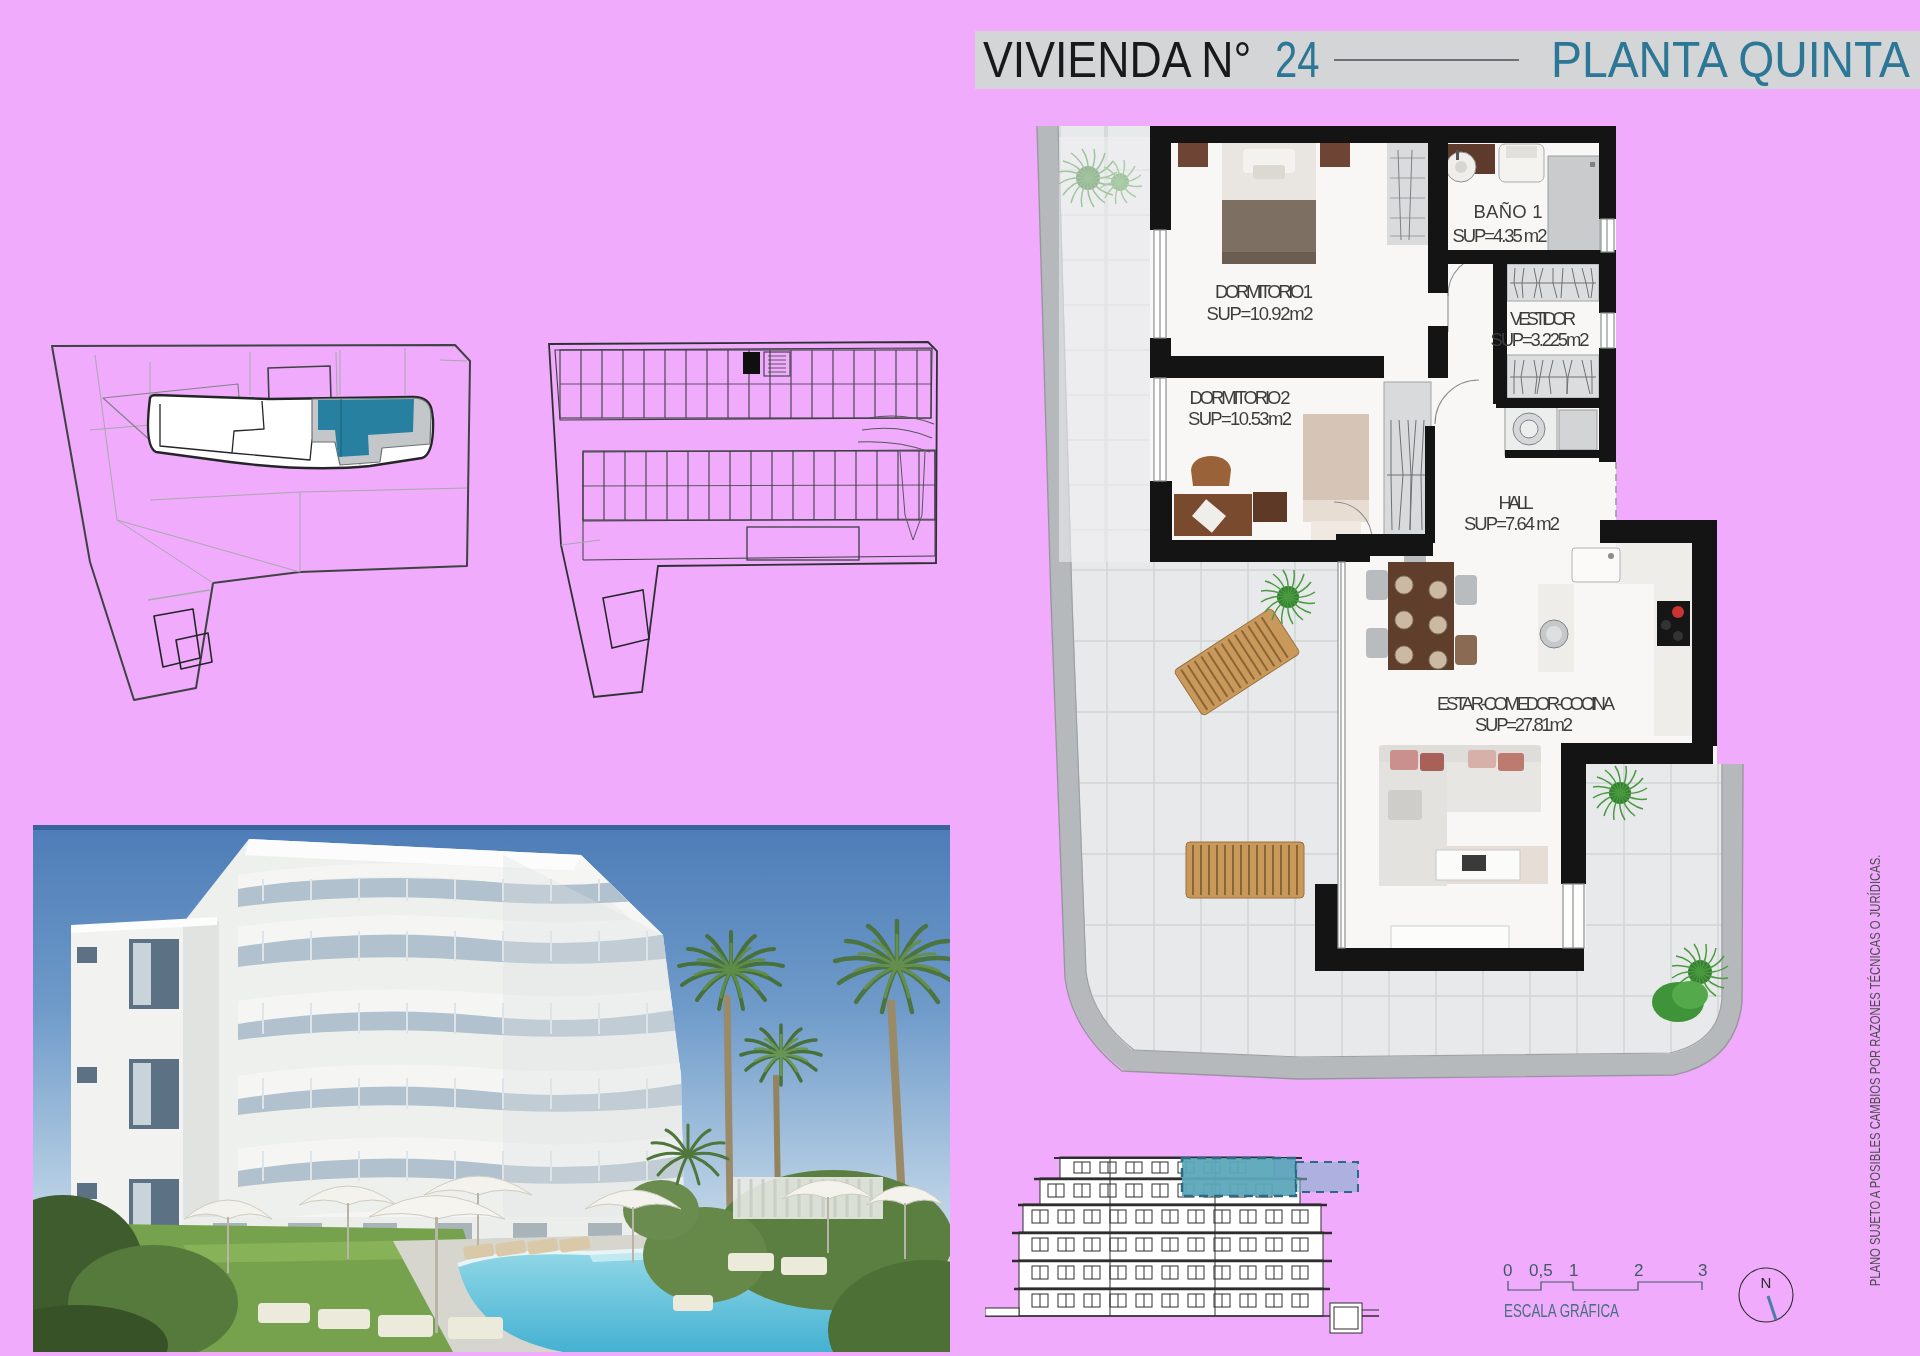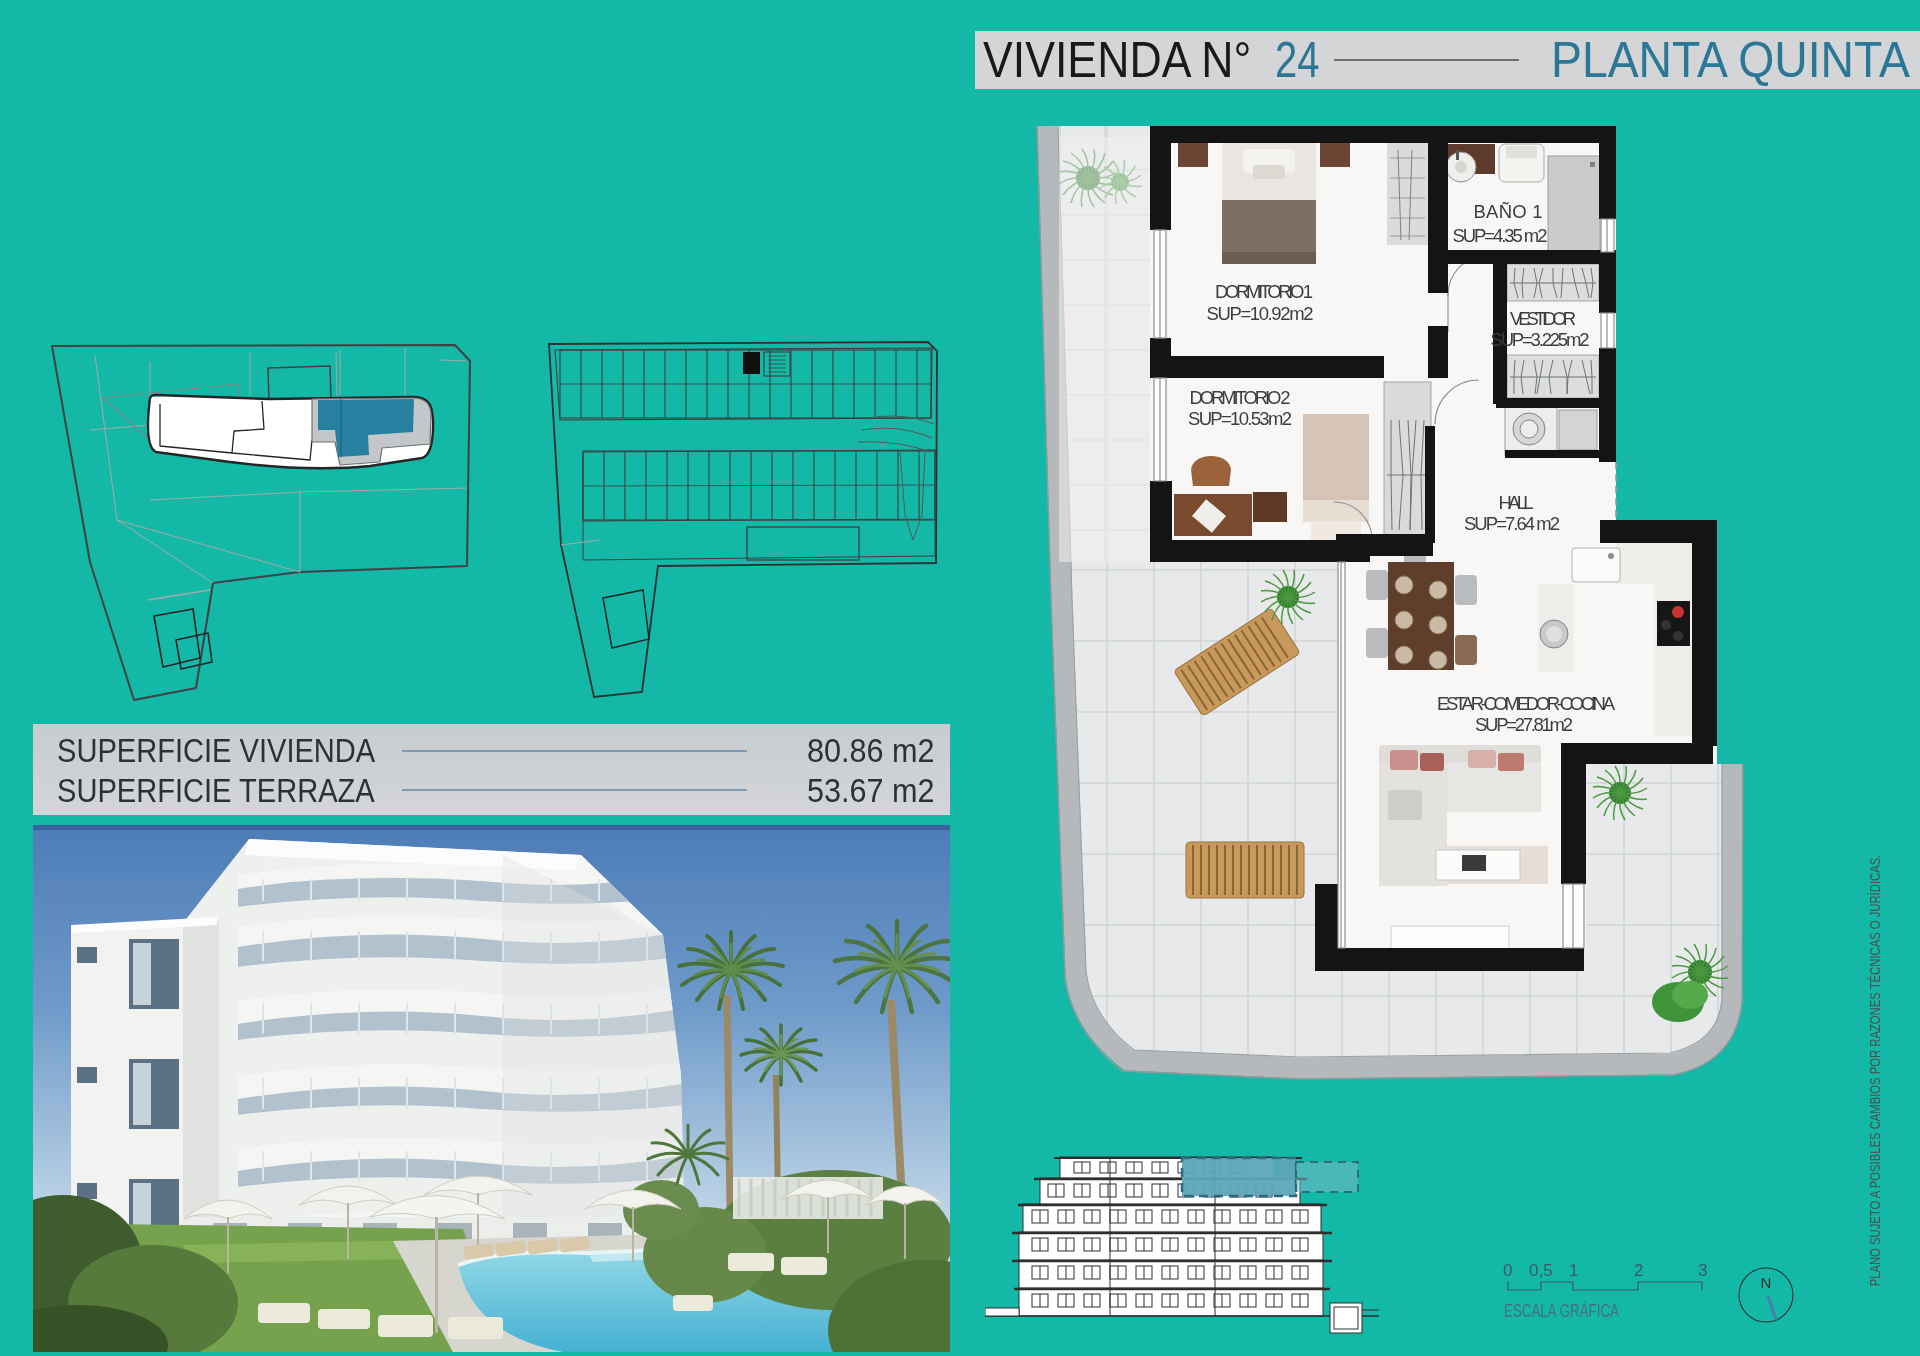--- a/index.html
+++ b/index.html
@@ -1,15 +1,15 @@
 <!DOCTYPE html>
 <html><head><meta charset="utf-8">
 <style>
 html,body{margin:0;padding:0;background:#fff;}
-#page{position:relative;width:1920px;height:1356px;background:#14b8a6;overflow:hidden;font-family:"Liberation Sans",sans-serif;}
+#page{position:relative;width:1920px;height:1356px;background:#f0abfc;overflow:hidden;font-family:"Liberation Sans",sans-serif;}
 .abs{position:absolute;}
 #hdr{left:975px;top:31px;width:945px;height:58px;background:#d3d5d7;}
 .hl{position:absolute;top:0px;white-space:nowrap;font-weight:400;transform-origin:0 0;}
 #vtext{left:1578px;top:1061px;width:594px;height:19px;transform:rotate(-90deg) scaleX(0.727);transform-origin:297px 9.5px;font-size:15.5px;letter-spacing:0px;color:#4c4c4c;text-align:center;white-space:nowrap;}
 </style></head>
 <body>
 <div id="page">
 <div id="hdr" class="abs">
   <span class="hl" style="left:8px;font-size:50px;color:#17191b;transform:scaleX(0.893);">VIVIENDA N°</span>
   <span class="hl" style="left:300px;font-size:50px;color:#2c7795;transform:scaleX(0.8);">24</span>
@@ -82,28 +82,20 @@
 <rect x="764" y="352" width="26" height="24" fill="none"></rect>
 <path d="M768,356 h18 M768,360 h18 M768,364 h18 M768,368 h18 M768,372 h18" stroke-width="0.8"></path>
 <path d="M862,430 Q900,424 932,438 M858,442 Q898,440 930,452 M868,418 Q904,412 934,424" stroke="#55585a"></path>
 <path d="M900,452 L905,515 M925,452 L922,515 M905,515 L913,540 L922,515" stroke="#55585a" stroke-width="1"></path>
 <rect x="747" y="527" width="112" height="33" stroke-width="1.3"></rect>
 <path d="M603,598 L643,590 L649,639 L612,648 Z" stroke-width="1.5" stroke="#232526"></path>
 <path d="M561,545 L600,540" stroke="#a6a9ab"></path>
 </g>
 </svg>
 
-<div class="abs" style="left:33px;top:724px;width:917px;height:91px;background:linear-gradient(180deg,#c9cccf,#d3d5d8);">
- <span class="abs" style="left:24px;top:7px;font-size:34px;letter-spacing:0px;color:#2a3139;transform:scaleX(0.855);transform-origin:0 0;white-space:nowrap;">SUPERFICIE VIVIENDA</span>
- <span class="abs" style="left:24px;top:47px;font-size:34px;letter-spacing:0px;color:#2a3139;transform:scaleX(0.855);transform-origin:0 0;white-space:nowrap;">SUPERFICIE TERRAZA</span>
- <span class="abs" style="left:369px;top:26px;width:345px;height:2px;background:#7e9bb6;"></span>
- <span class="abs" style="left:369px;top:65px;width:345px;height:2px;background:#7e9bb6;"></span>
- <span class="abs" style="left:774px;top:7px;font-size:34px;color:#2a3139;transform:scaleX(0.9);transform-origin:0 0;white-space:nowrap;">80.86 m2</span>
- <span class="abs" style="left:774px;top:47px;font-size:34px;color:#2a3139;transform:scaleX(0.9);transform-origin:0 0;white-space:nowrap;">53.67 m2</span>
-</div>
 
 <svg class="abs" style="left:33px;top:825px;" width="917" height="527" viewBox="0 0 917 527">
 <defs>
 <linearGradient id="sky" x1="0" y1="0" x2="0" y2="1">
  <stop offset="0" stop-color="#4d7cb7"></stop>
           <stop offset="0.35" stop-color="#6f9bca"></stop>
           <stop offset="0.7" stop-color="#b7cfe4"></stop>
           <stop offset="1" stop-color="#e6eef5"></stop>
 </linearGradient>
 <linearGradient id="pool" x1="0" y1="0" x2="0" y2="1">

